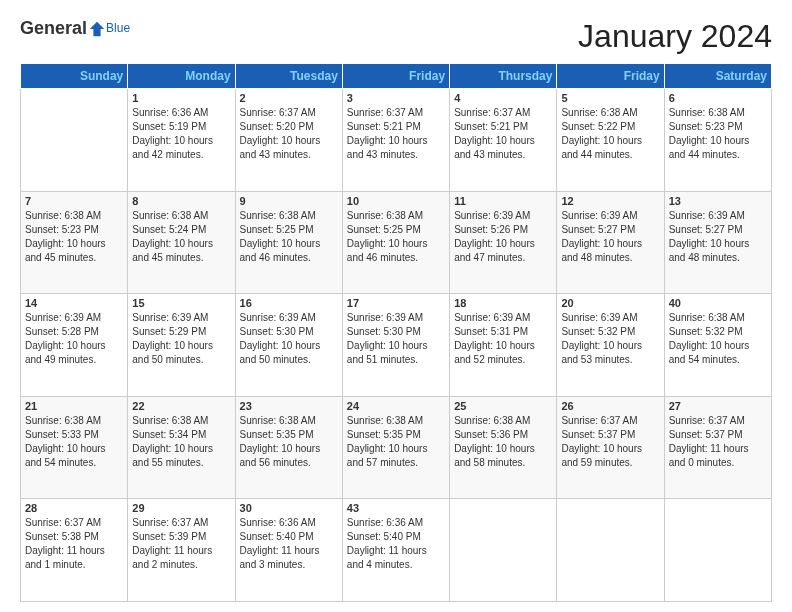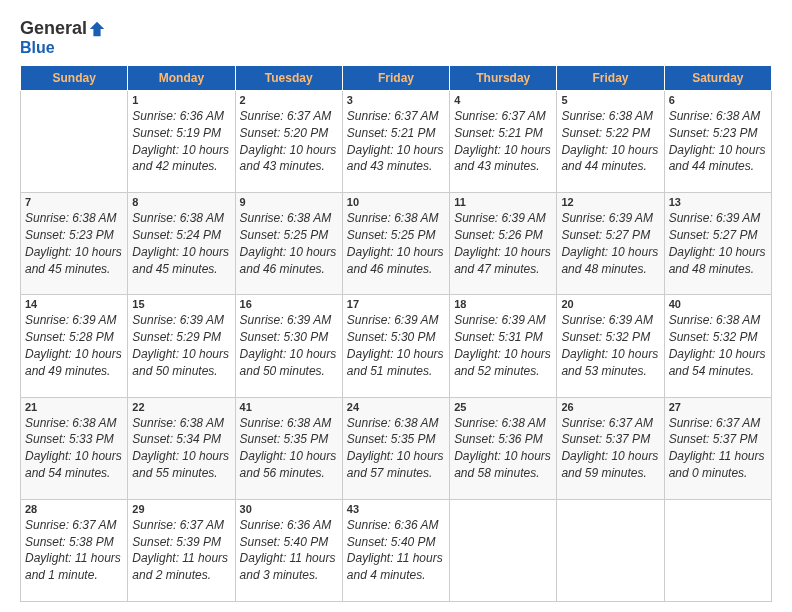--- a/index.html
+++ b/index.html
@@ -18,35 +18,35 @@
       flex-direction: column;
     }
     .header {
       display: flex;
       justify-content: space-between;
       align-items: flex-start;
       margin-bottom: 8px;
     }
     .logo {
       display: flex;
-      flex-direction: column;
+      flex-direction: row;
       align-items: flex-start;
     }
     .logo-text {
       display: flex;
       align-items: center;
     }
     .logo-general {
       font-size: 18px;
       font-weight: bold;
       color: #333;
     }
     .logo-blue {
-      font-size: 16px;
-      font-weight: bold;
+      font-size: 12px;
+      font-weight: normal;
       color: #1a5fb4;
     }
     .logo-icon {
       width: 18px;
       height: 18px;
       margin-left: 1px;
     }
     .title-block {
       text-align: right;
     }
@@ -59,47 +59,46 @@
       font-size: 14px;
       color: #444;
     }
     .calendar-table {
       width: 100%;
       border-collapse: collapse;
       flex: 1;
     }
     .calendar-table thead tr th {
       background-color: #1a5fb4;
-      color: #fdba74;
+      color: #7dd3fc;
       font-size: 12px;
       font-weight: bold;
       padding: 5px 4px;
-      text-align: center;
+      text-align: right;
       border: 1px solid #fff;
     }
     .calendar-table tbody tr td {
       vertical-align: top;
       border: 1px solid #ccc;
       padding: 3px 4px;
       font-size: 9.5px;
       color: #333;
       width: calc(100%/7);
       height: 88px;
     }
     .day-number {
       font-size: 11px;
       font-weight: bold;
       color: #333;
       margin-bottom: 2px;
     }
     .day-info {
-      font-size: 12px;
+      font-size: 10px;
       color: #333;
       line-height: 1.4;
-      font-style: italic;
     }
     .row-even {
       background-color: #f8f8f8;
     }
     .row-odd {
       background-color: #ffffff;
     }
   </style>
 </head>
 <body>
@@ -111,20 +110,21 @@
         <span class="logo-general">General</span>
         <svg class="logo-icon" viewBox="0 0 20 20">
           <polygon points="10,2 18,10 14,10 14,18 6,18 6,10 2,10" fill="#1a5fb4"></polygon>
         </svg>
       </div>
       <div>
         <span class="logo-blue">Blue</span>
       </div>
     </div>
     <div class="title-block">
+      <div class="month-title">January 2024</div>
     </div>
   </div>
 
   <table class="calendar-table">
     <thead>
       <tr>
       <th>Sunday</th>
           <th>Monday</th>
           <th>Tuesday</th>
           <th>Friday</th>
@@ -224,21 +224,21 @@
         <tr>
           <td class="row-even">
             <div class="day-number">21</div>
             <div class="day-info">Sunrise: 6:38 AM<br>Sunset: 5:33 PM<br>Daylight: 10 hours and 54 minutes.</div>
           </td>
           <td class="row-even">
             <div class="day-number">22</div>
             <div class="day-info">Sunrise: 6:38 AM<br>Sunset: 5:34 PM<br>Daylight: 10 hours and 55 minutes.</div>
           </td>
           <td class="row-even">
-            <div class="day-number">41</div>
+            <div class="day-number">23</div>
             <div class="day-info">Sunrise: 6:38 AM<br>Sunset: 5:35 PM<br>Daylight: 10 hours and 56 minutes.</div>
           </td>
           <td class="row-even">
             <div class="day-number">24</div>
             <div class="day-info">Sunrise: 6:38 AM<br>Sunset: 5:35 PM<br>Daylight: 10 hours and 57 minutes.</div>
           </td>
           <td class="row-even">
             <div class="day-number">25</div>
             <div class="day-info">Sunrise: 6:38 AM<br>Sunset: 5:36 PM<br>Daylight: 10 hours and 58 minutes.</div>
           </td>

